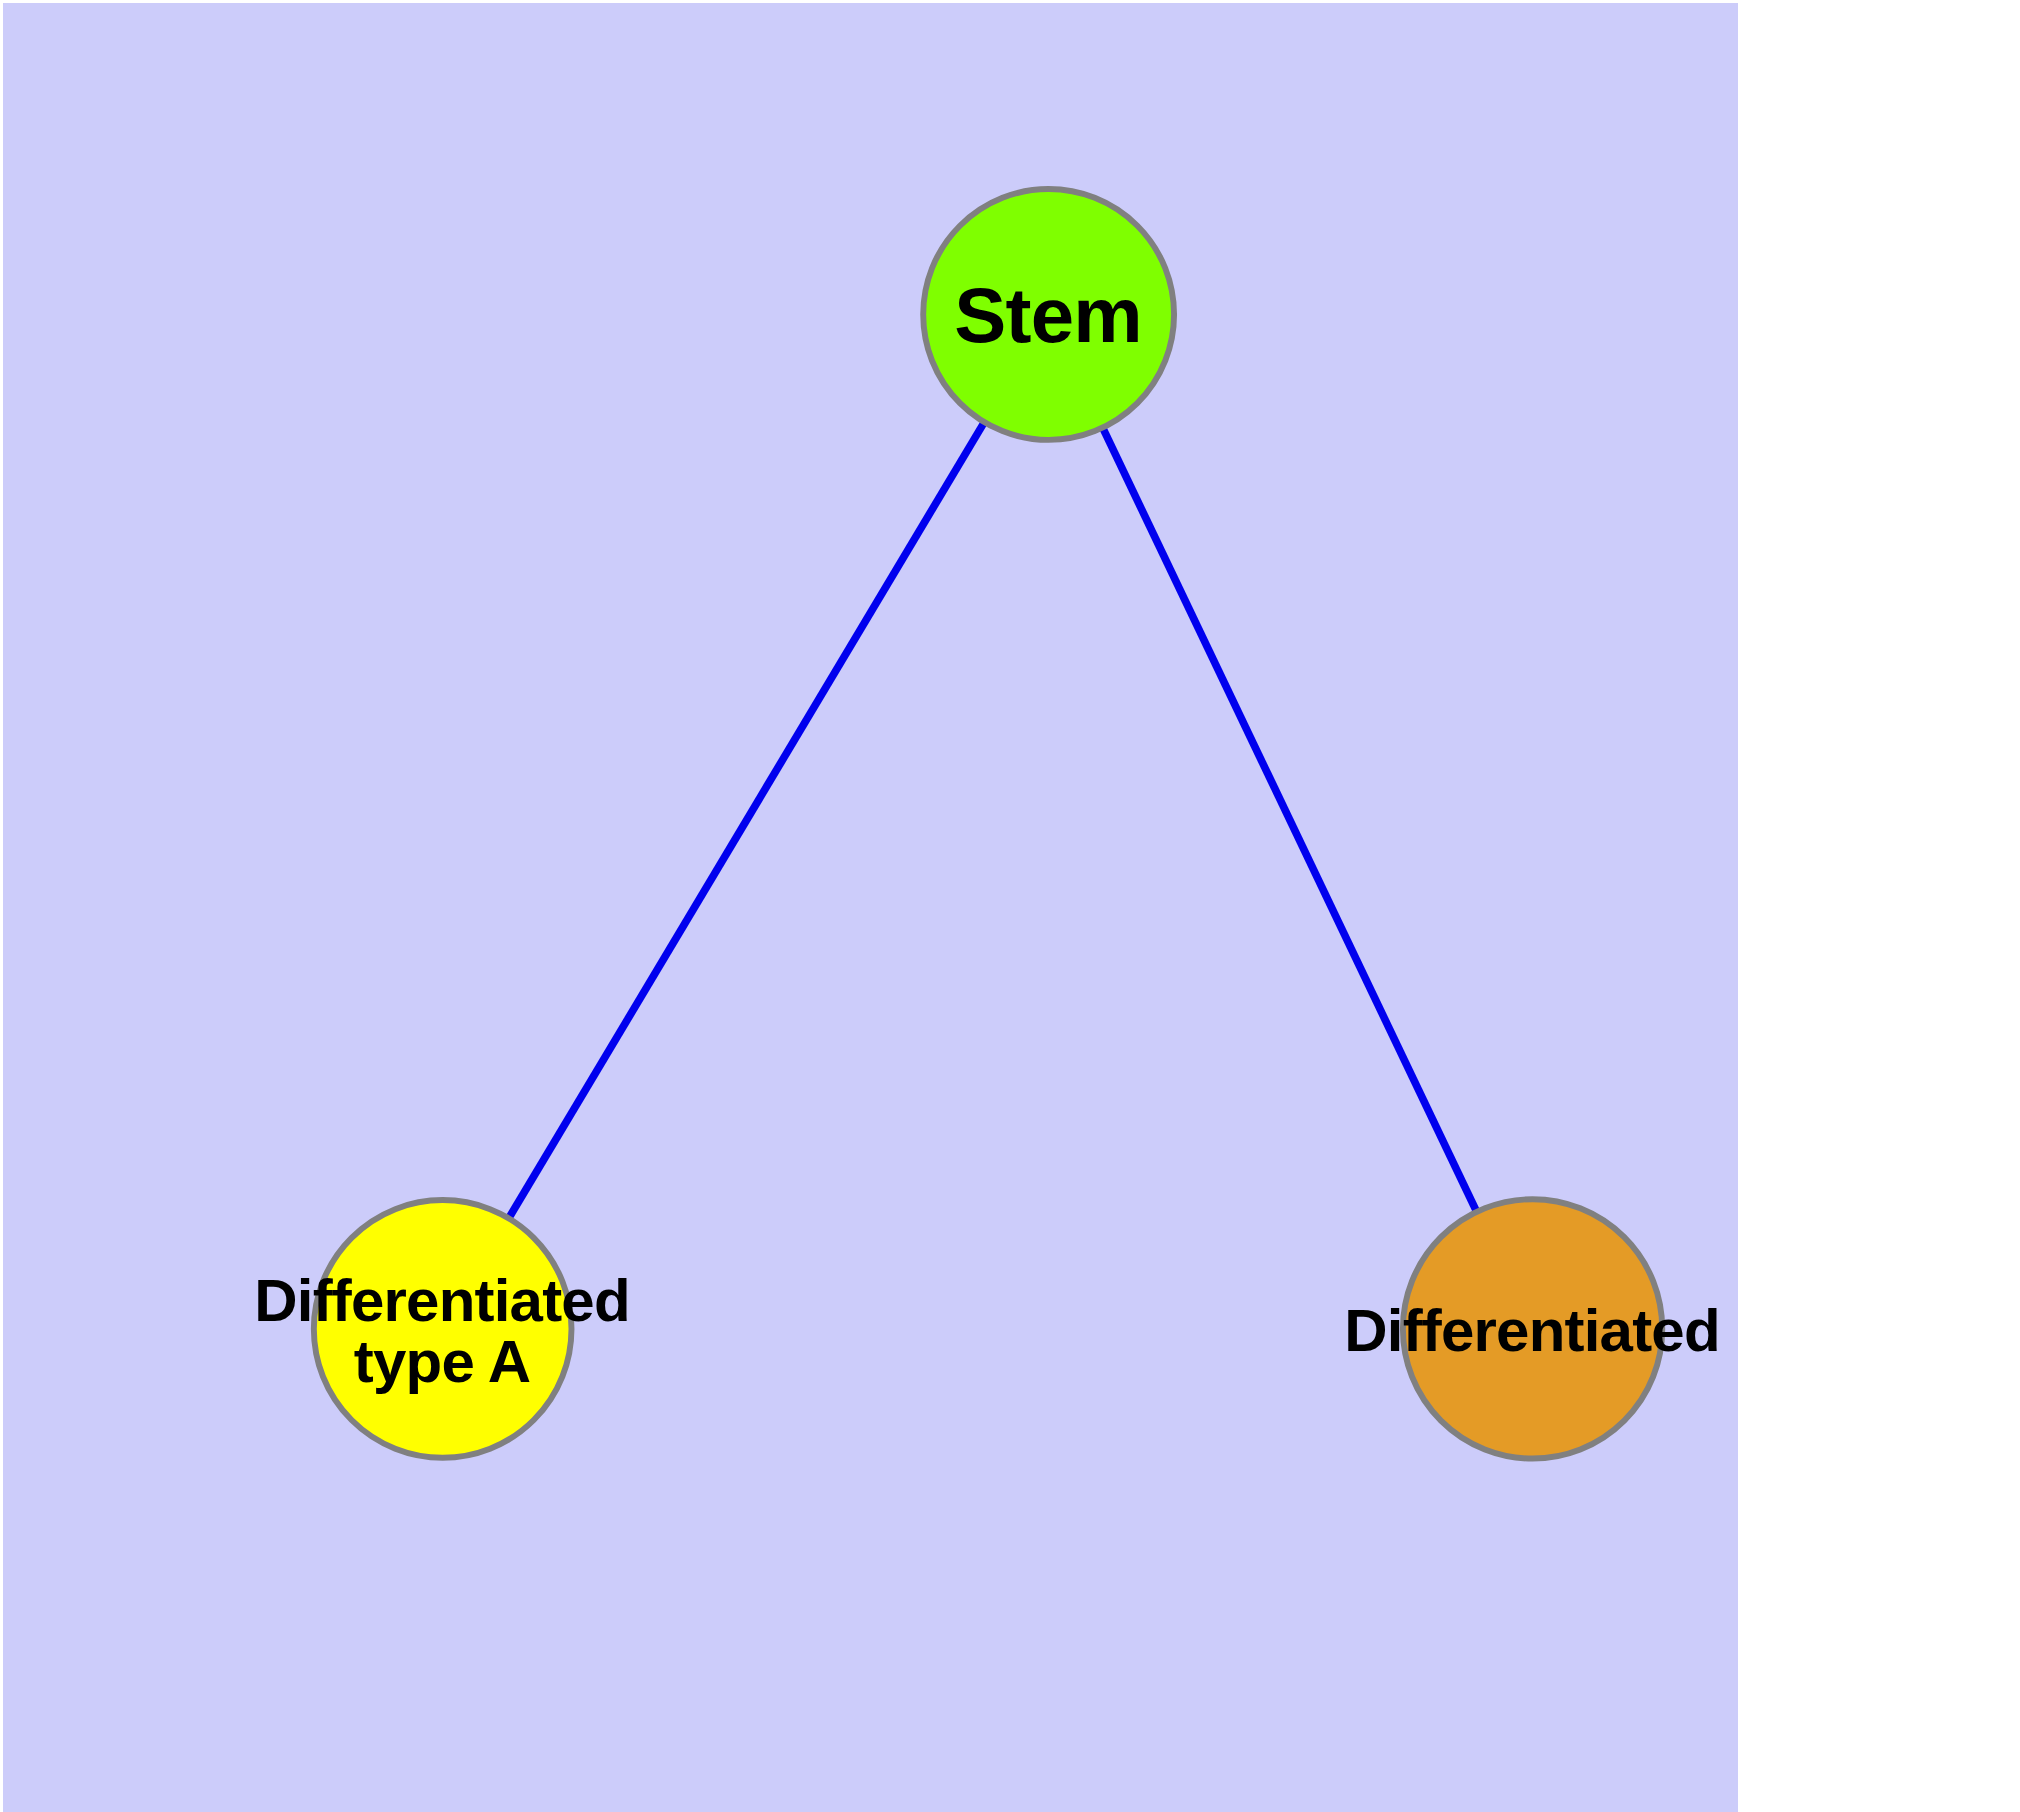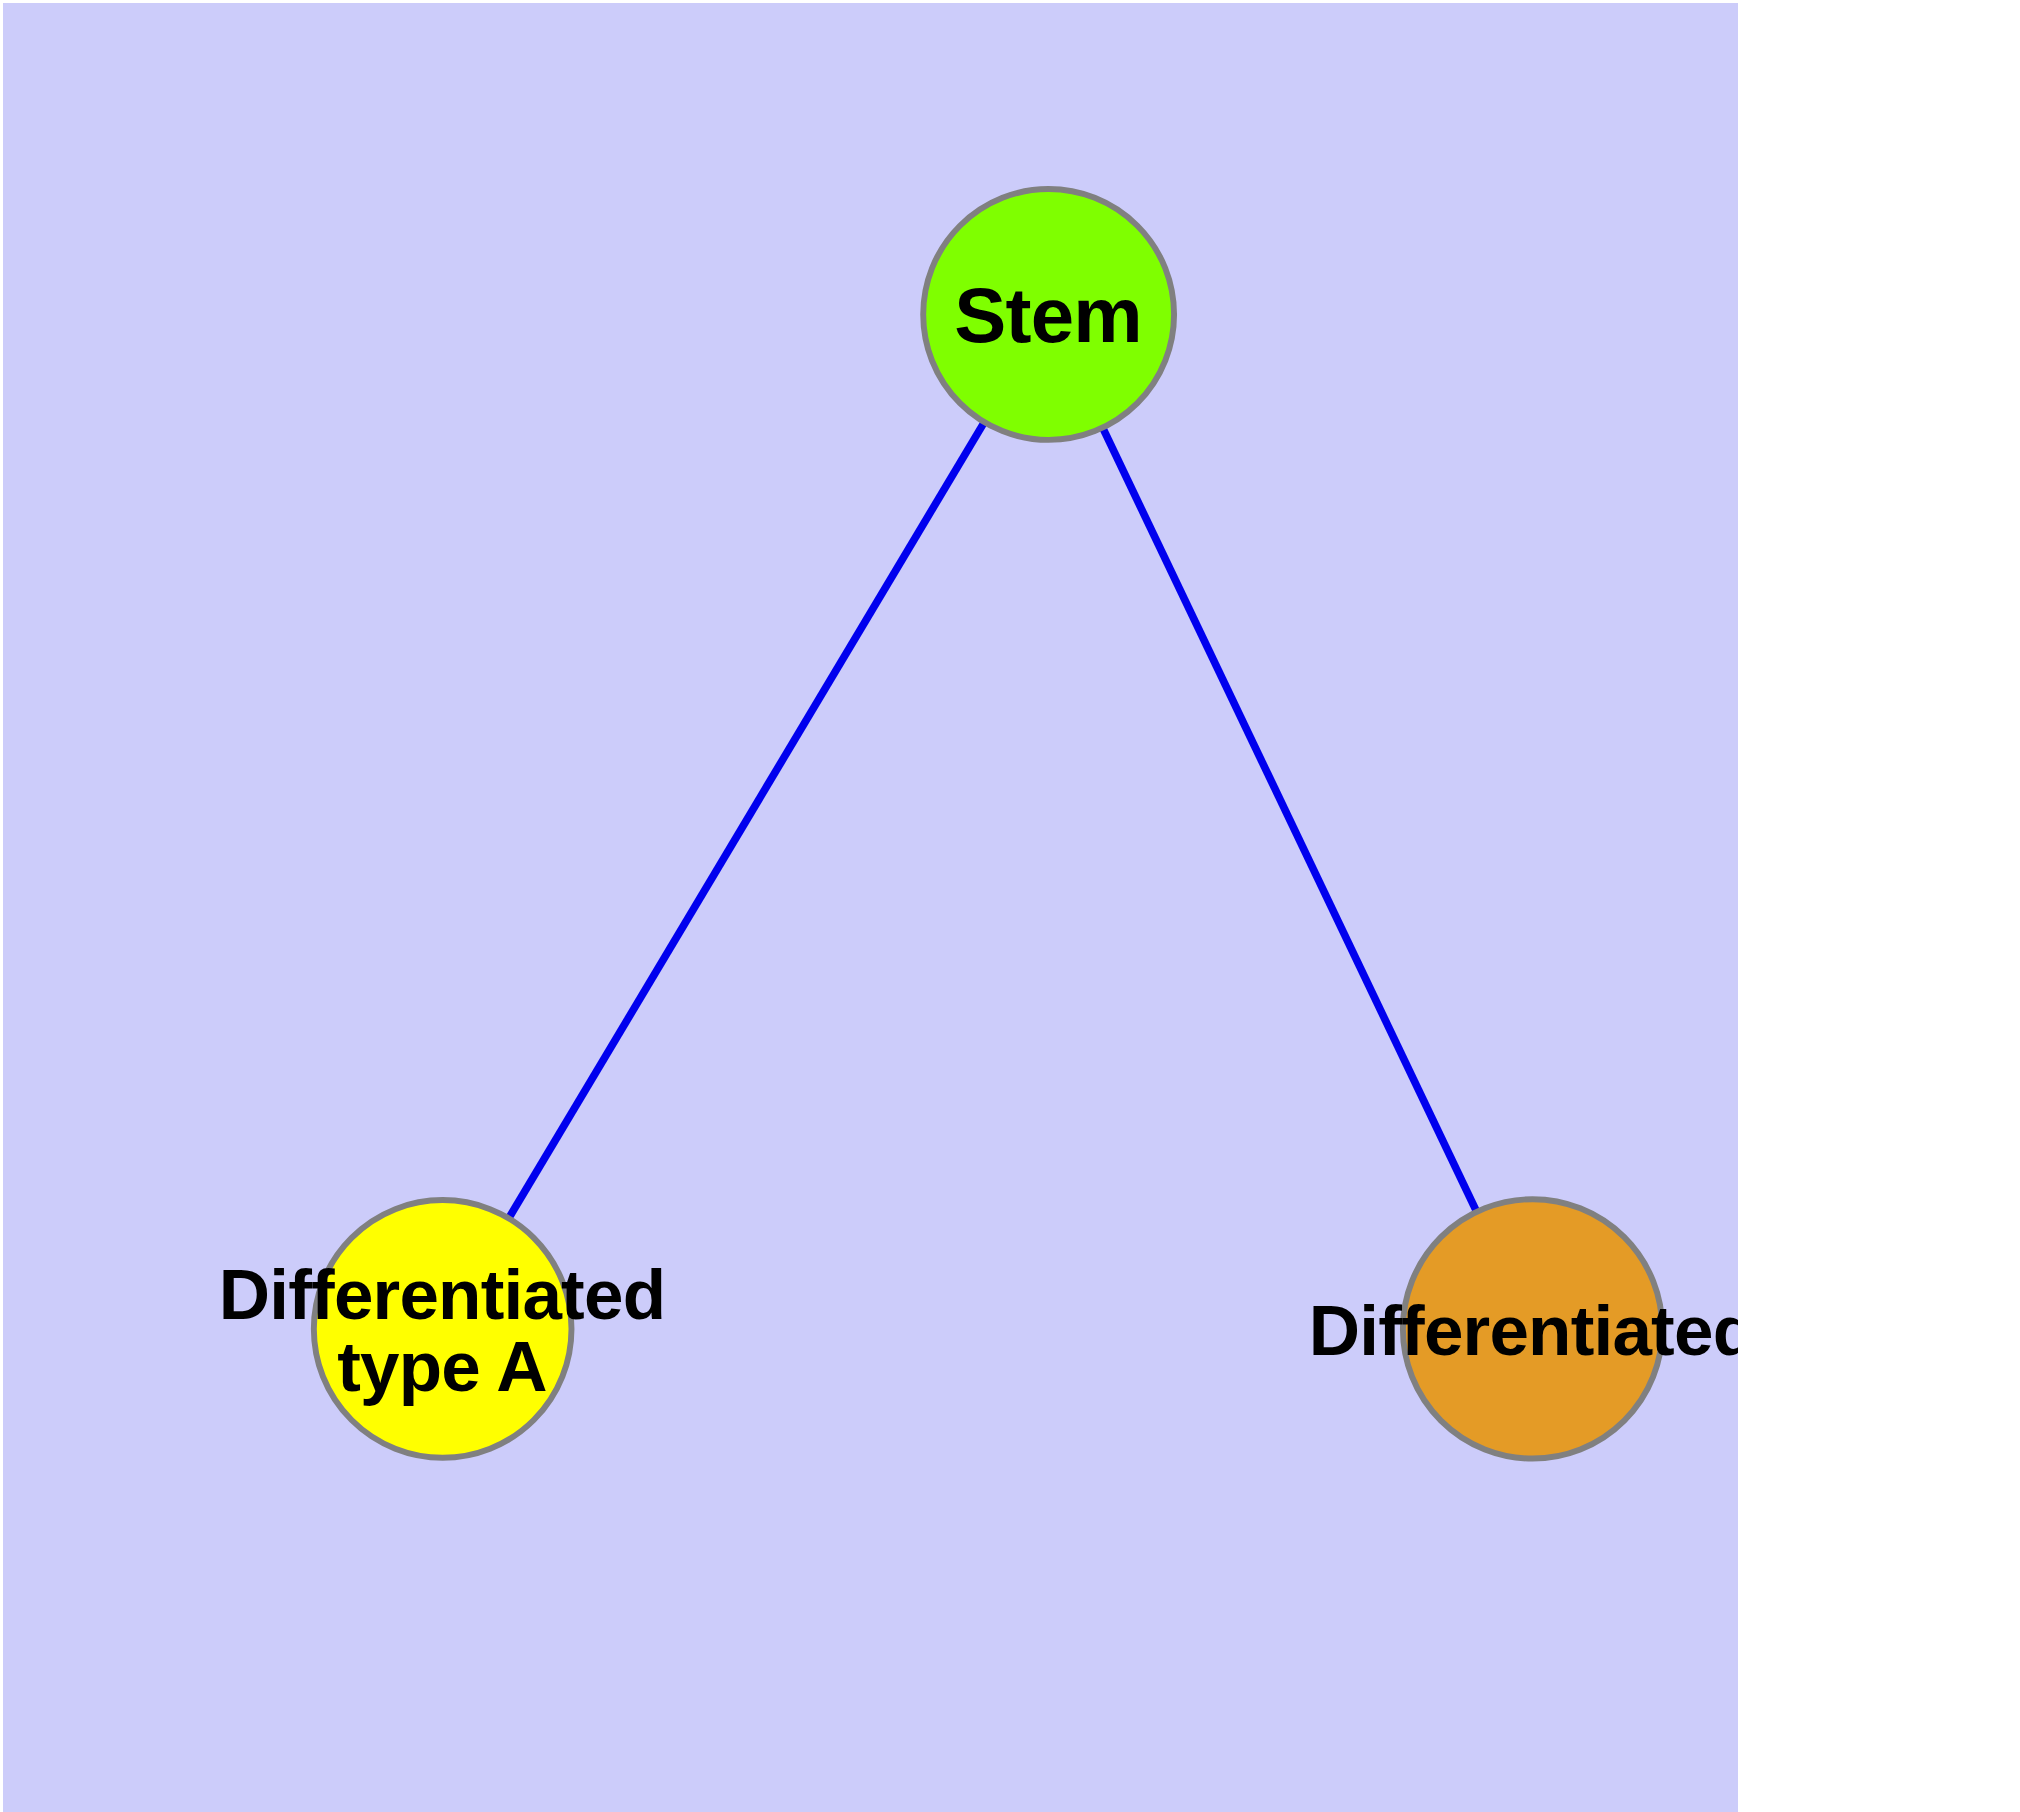--- a/index.html
+++ b/index.html
@@ -38,21 +38,21 @@
   .edge-line {
     stroke: #0000ee;
     stroke-width: 9;
     stroke-linecap: butt;
   }
   .node-label {
     position: absolute;
     text-align: center;
     color: #000000;
     font-weight: bold;
-    font-size: 71px;
+    font-size: 60px;
     line-height: 1.02;
     letter-spacing: -0.8px;
     white-space: nowrap;
     transform: translate(-50%, -50%);
     pointer-events: none;
     -webkit-font-smoothing: antialiased;
   }
   .node-label.single {
     font-size: 78px;
   }

